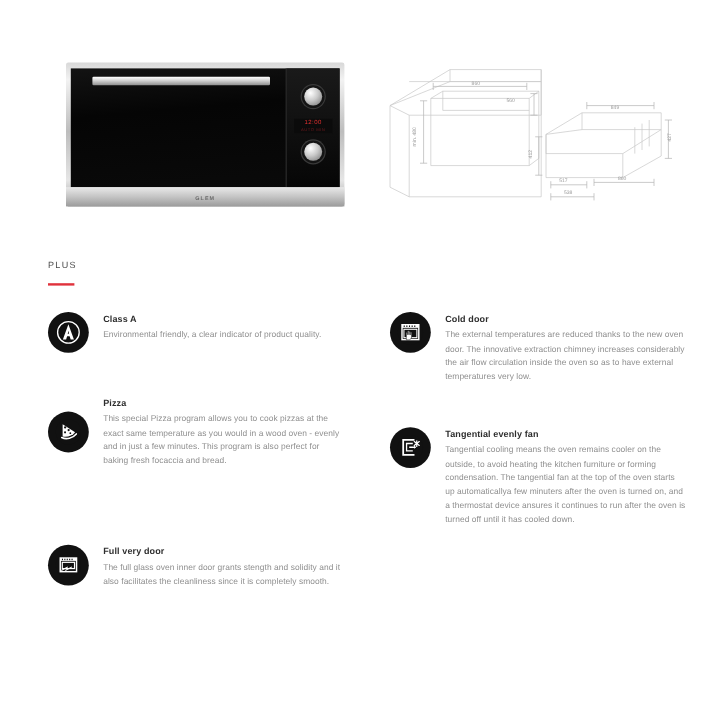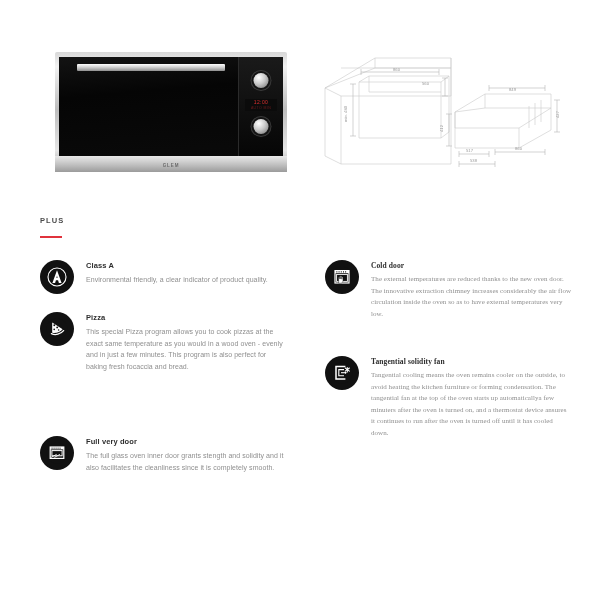--- a/index.html
+++ b/index.html
@@ -112,21 +112,21 @@
     position: relative;
   }
   .diagram svg { display: block; }
 
   
   .plus-section {
     margin: 34px 0 0 40px;
   }
   .plus-title {
     font-size: 7.5px;
-    font-weight: bold;
+    font-weight: normal;
     letter-spacing: 1.1px;
     color: #4a4a4a;
   }
   .plus-rule {
     width: 22px;
     height: 2px;
     background: #e0323c;
     margin-top: 11px;
   }
 
@@ -138,21 +138,21 @@
   }
   .feature-columns {
     display: flex;
     gap: 38px;
   }
   .col {
     width: 255px;
     display: flex;
     flex-direction: column;
   }
-  .col-right { padding-top: 0; font-family: Liberation Serif, serif; }
+  .col-right { padding-top: 0; }
 
   .feature {
     display: flex;
     align-items: flex-start;
     margin-bottom: 18px;
   }
   .feature-icon {
     flex: 0 0 auto;
     width: 34px;
     height: 34px;
@@ -281,21 +281,21 @@
             <path d="M11 4.2 L15.6 17 L12.9 17 L12.05 14.3 L9.95 14.3 L9.1 17 L6.4 17 Z
                      M10.45 12.1 L11.55 12.1 L11 9.6 Z" fill="#fff"></path>
           </svg>
         </div>
         <div class="feature-text">
           <div class="feature-title">Class A</div>
           <div class="feature-body">Environmental friendly, a clear indicator of product quality.</div>
         </div>
       </div>
 
-      <div class="feature" style="">
+      <div class="feature" style="margin-top:18px;align-items:center;">
         <div class="feature-icon">
           <svg width="22" height="22" viewBox="0 0 22 22">
             <circle cx="11" cy="11" r="10.5" fill="#111"></circle>
             <path d="M6.2 4.6 L6.2 14.8 C10.2 15.6 14.4 14 16.6 11.2 Z" fill="#fff"></path>
             <circle cx="8.3" cy="7.2" r="0.95" fill="#111"></circle>
             <circle cx="11.2" cy="9.4" r="0.95" fill="#111"></circle>
             <circle cx="8.2" cy="11.3" r="0.85" fill="#111"></circle>
             <circle cx="12.6" cy="12.0" r="0.75" fill="#111"></circle>
             <path d="M5.4 15.6 C9.4 17.6 14.6 16.2 17.6 12.6" fill="none" stroke="#fff" stroke-width="1.3" stroke-linecap="round"></path>
           </svg>
@@ -371,19 +371,19 @@
             <path d="M14.0 9.4 L15.8 10.7 L14.0 12.0 Z" fill="#fff"></path>
             <g stroke="#fff" stroke-width="1.05" stroke-linecap="round">
               <path d="M16.3 5.4 L16.3 10.0"></path>
               <path d="M14.2 6.0 L18.4 9.2"></path>
               <path d="M18.4 6.0 L14.2 9.2"></path>
             </g>
             <circle cx="16.3" cy="7.6" r="0.8" fill="#fff"></circle>
           </svg>
         </div>
         <div class="feature-text">
-          <div class="feature-title">Tangential solidity fan</div>
+          <div class="feature-title">Tangential evenly fan</div>
           <div class="feature-body">Tangential cooling means the oven remains cooler on the outside, to avoid heating the kitchen furniture or forming condensation. The tangential fan at the top of the oven starts up automaticallya few minuters after the oven is turned on, and a thermostat device ansures it continues to run after the oven is turned off until it has cooled down.</div>
         </div>
       </div>
     </div>
   </div>
 </div>
 
 </body></html>

